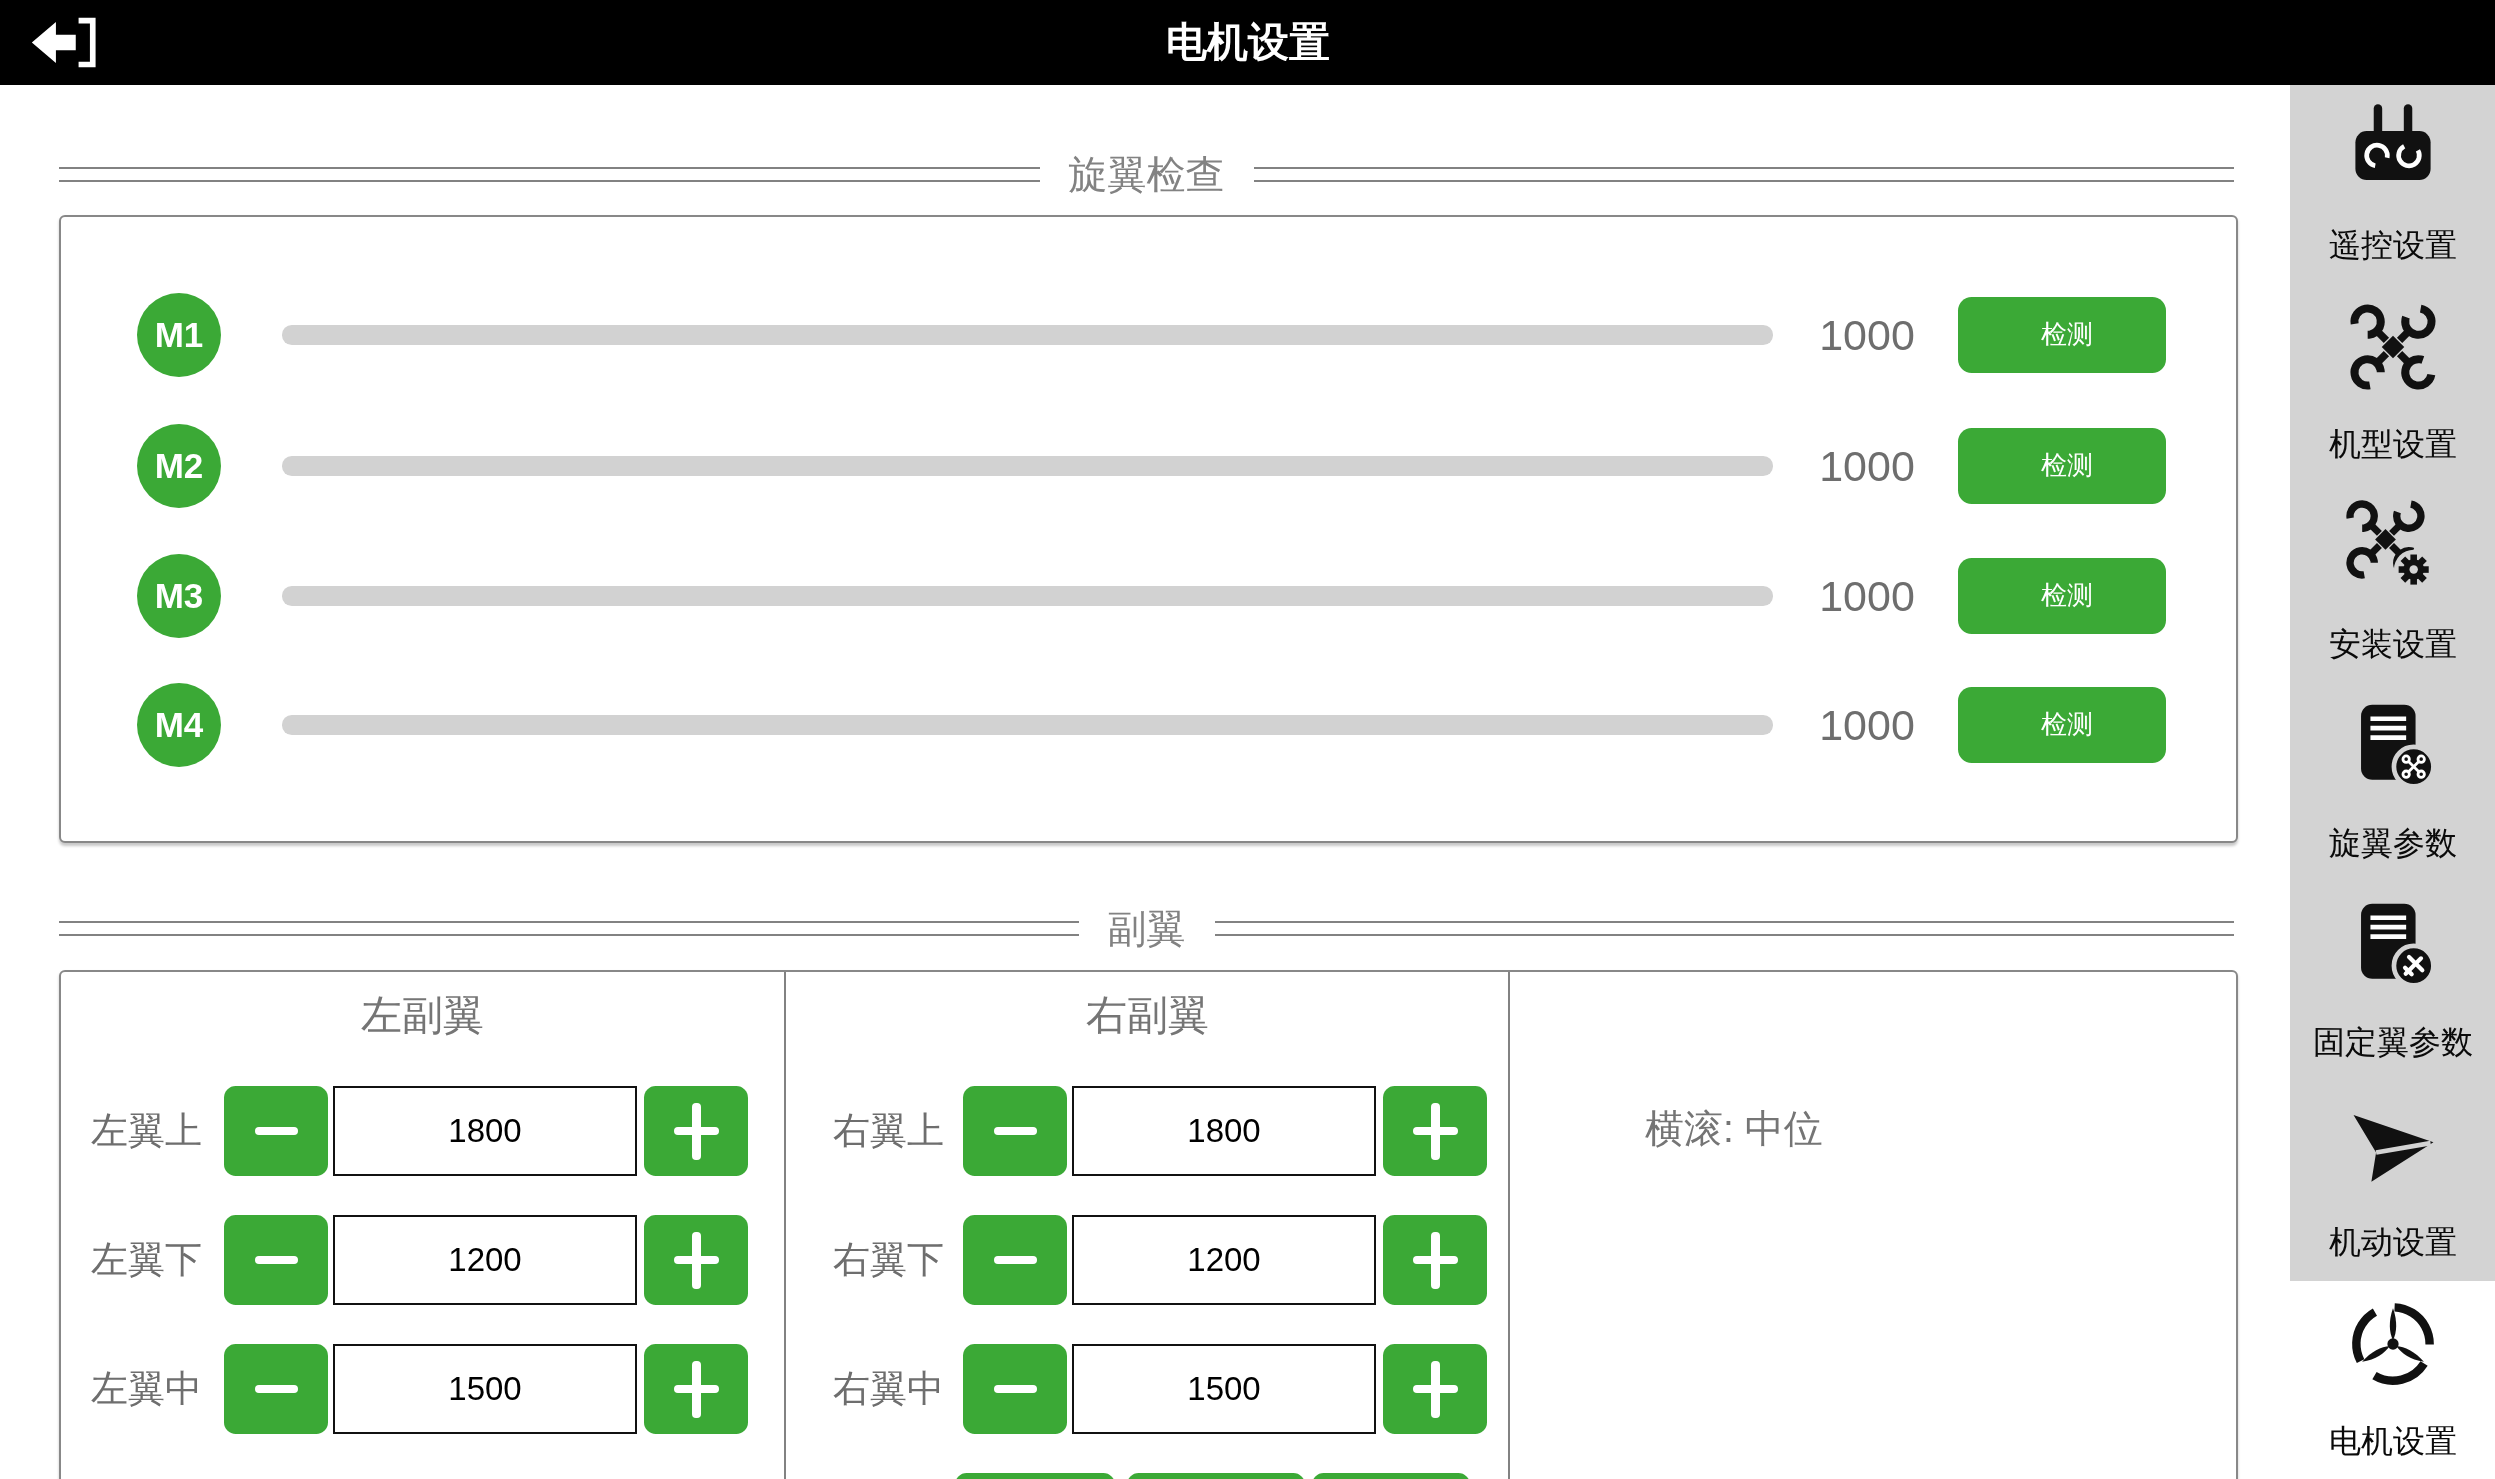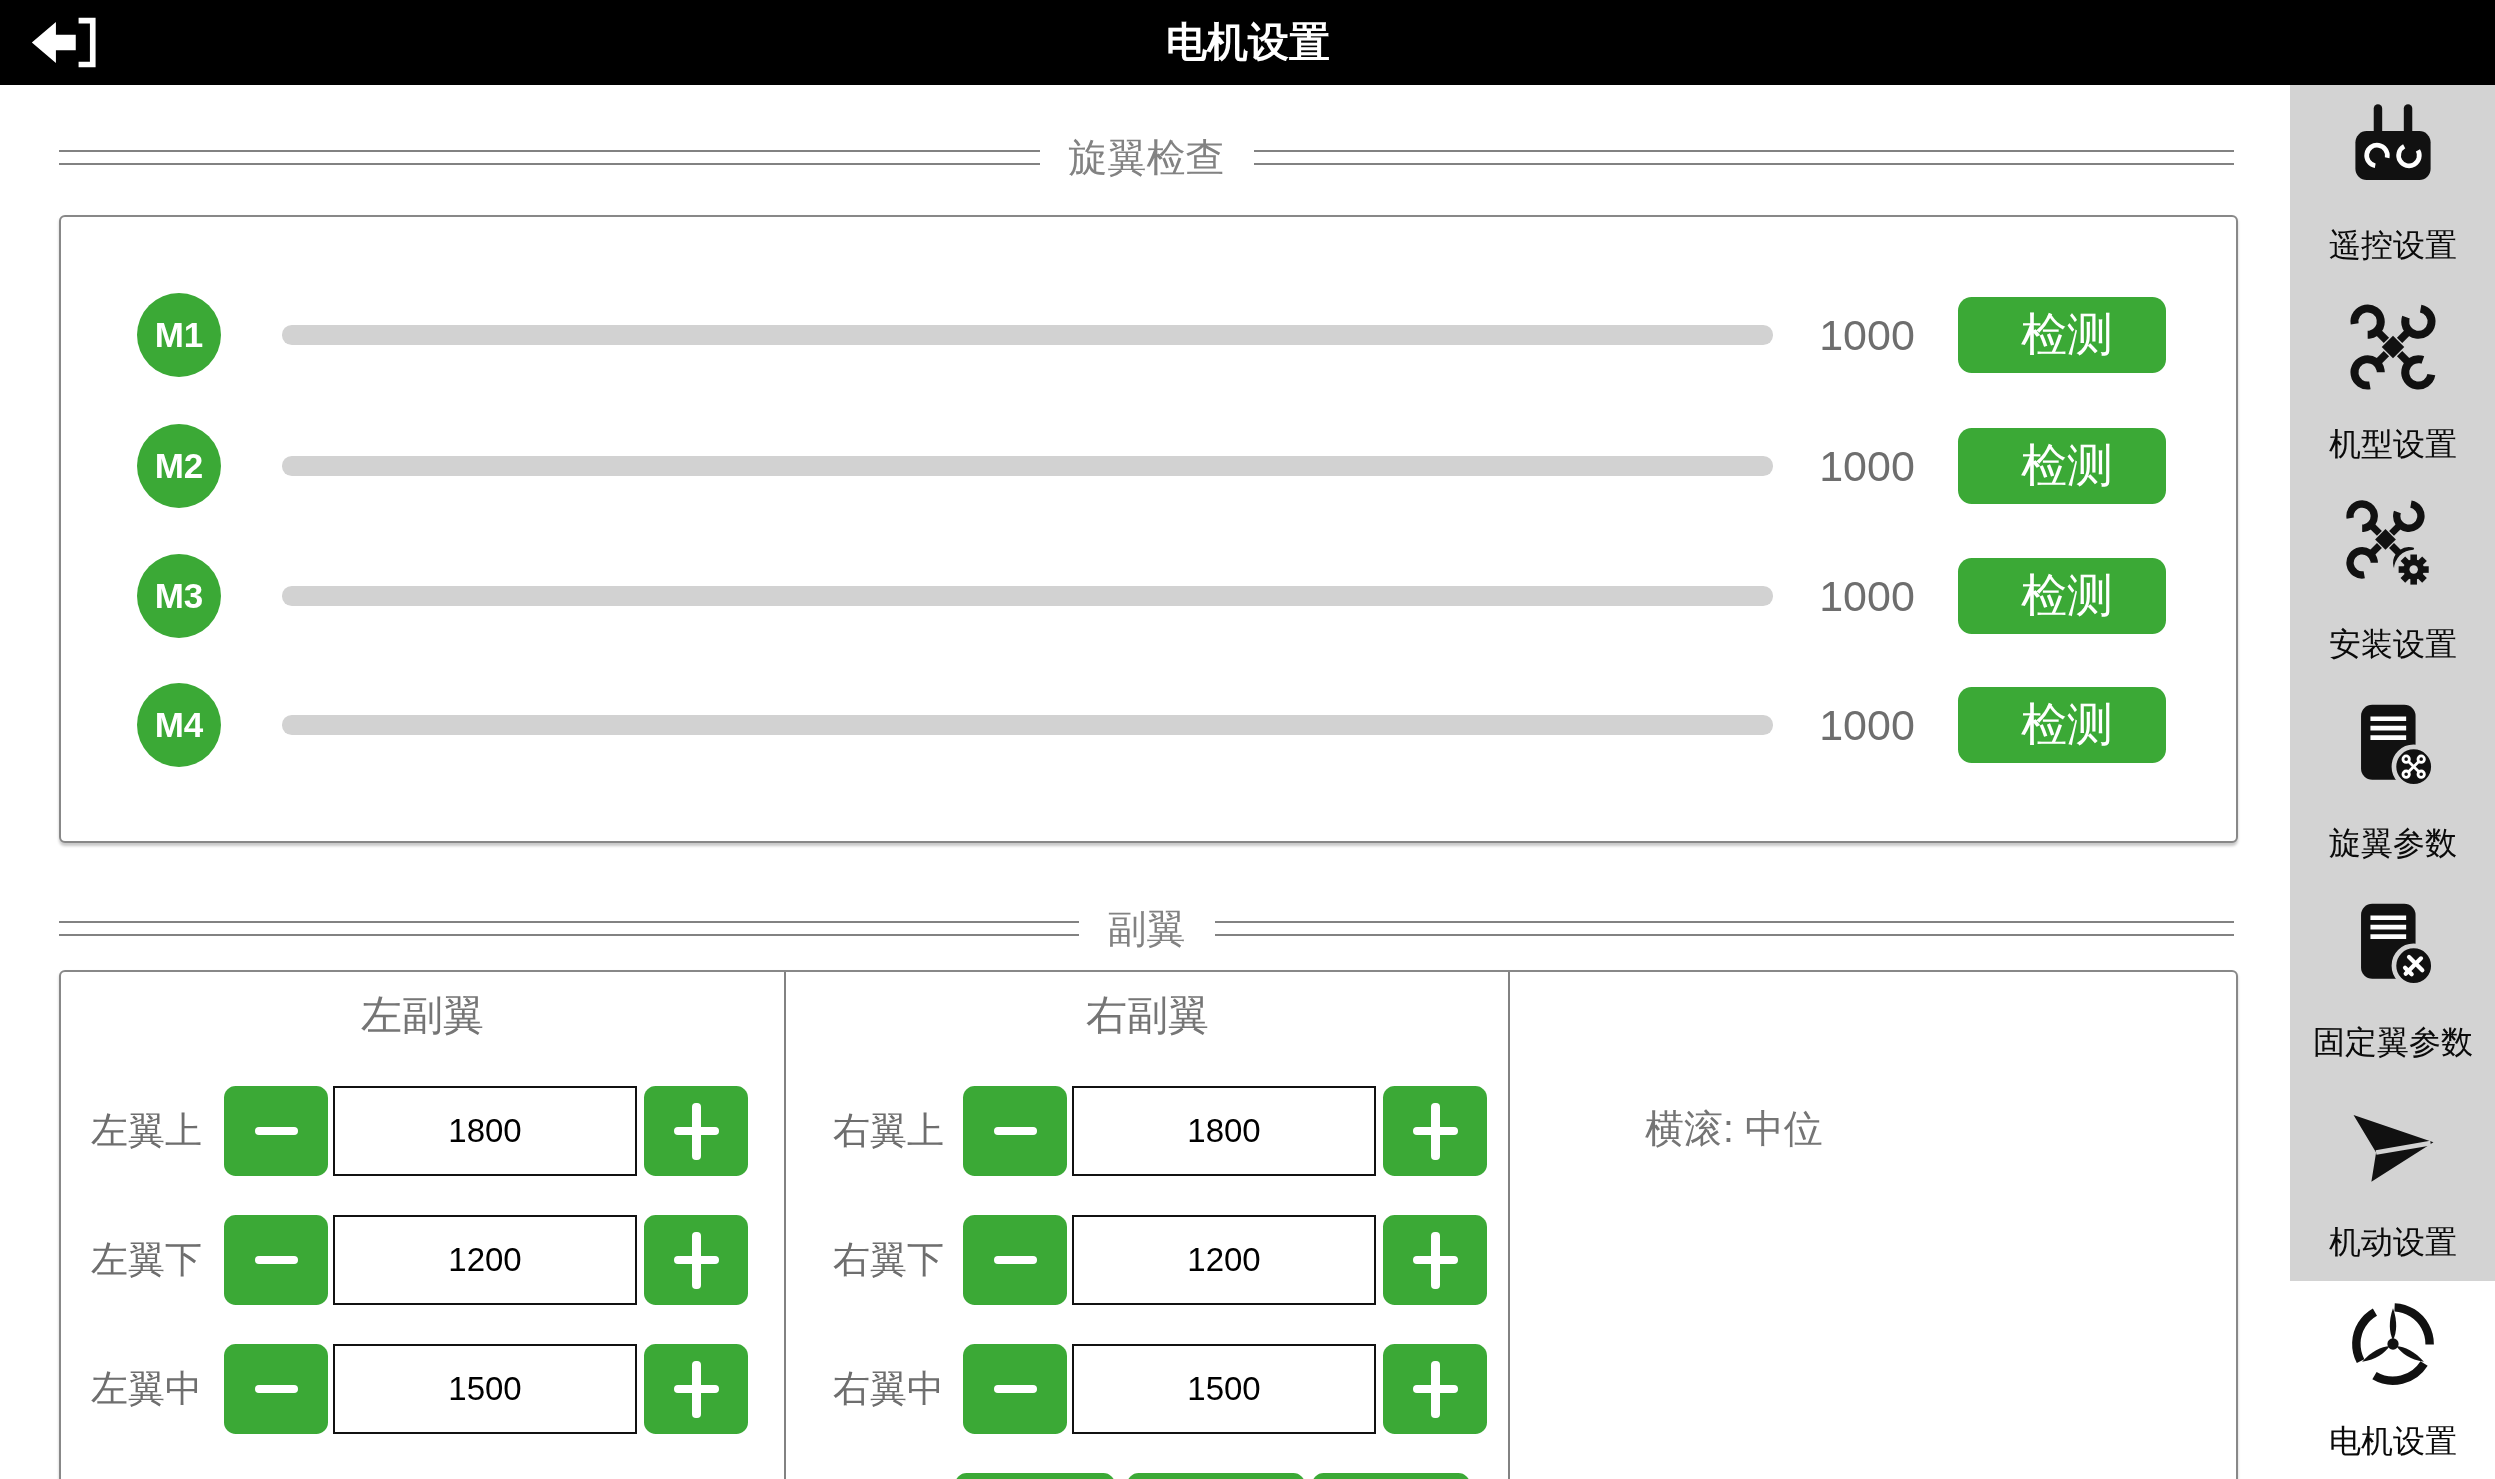--- a/index.html
+++ b/index.html
@@ -5,39 +5,39 @@
   html,body{margin:0;padding:0;background:#fff;}
   .screen{position:relative;width:2496px;height:1479px;background:#fff;overflow:hidden;
     font-family:"Liberation Sans","DejaVu Sans",sans-serif;}
   
   .topbar{position:absolute;left:0;top:0;width:2496px;height:85px;background:var(--topbar_bg,#000);}
   .topbar-title{position:absolute;left:0;top:0;width:100%;height:85px;line-height:85px;
     text-align:center;color:#fff;font-size:41px;font-weight:700;}
   .back-btn{position:absolute;left:29px;top:15.6px;width:68px;height:55px;background:none;border:none;padding:0;cursor:pointer;}
   
   .section-header{position:absolute;left:59px;width:2175px;height:43px;display:flex;align-items:center;gap:29px;}
-  .sh1{top:136px;} .sh2{top:907px;}
+  .sh1{top:153px;} .sh2{top:907px;}
   .dbl{flex:1;height:11.7px;border-top:2.9px solid var(--line_gray,#828282);border-bottom:2.9px solid var(--line_gray,#828282);}
   .section-title{color:var(--line_gray,#828282);font-size:39px;white-space:nowrap;}
   
   .panel{position:absolute;left:59px;width:2175px;background:#fff;border:2px solid #888;
     border-radius:6px;box-shadow:0 2.9px 2.9px rgba(0,0,0,.22);}
   .panel1{top:215px;height:624px;}
   .panel2{top:970px;height:566px;border-bottom-left-radius:0;border-bottom-right-radius:0;}
   
   .motor-row{position:absolute;left:0;width:100%;height:90px;}
   .m-badge{position:absolute;left:76px;top:2.9px;width:84px;height:84px;border-radius:50%;
     background:var(--green,#3BA936);color:#fff;font-size:35px;font-weight:700;
     display:flex;align-items:center;justify-content:center;}
   .m-slider{position:absolute;left:221px;top:35px;width:1491px;height:19.5px;border-radius:9.8px;
     background:var(--slider_gray,#D2D2D2);}
   .m-value{position:absolute;left:1718px;top:0;width:176px;height:90px;line-height:90px;
     text-align:center;color:#6e6e6e;font-size:43px;}
   .m-btn{position:absolute;left:1897px;top:6.8px;width:208px;height:76px;border:none;cursor:pointer;
-    background:var(--green,#3BA936);border-radius:13.7px;color:#fff;font-size:46px;padding-left:16px;}
+    background:var(--green,#3BA936);border-radius:13.7px;color:#fff;font-size:26px;padding-left:16px;}
   
   .vdiv{position:absolute;top:0;bottom:0;width:2px;background:var(--line_gray,#828282);}
   .panel-title{position:absolute;top:22.4px;height:43px;line-height:43px;text-align:center;
     color:#757575;font-size:41px;}
   .ail-row{position:absolute;left:0;width:100%;height:90px;}
   .row-label{position:absolute;top:0;height:90px;line-height:90px;text-align:right;
     color:#6e6e6e;font-size:37px;}
   .step-btn{position:absolute;top:0;width:104px;height:90px;border:none;cursor:pointer;
     background:var(--green,#3BA936);border-radius:11.7px;display:flex;align-items:center;justify-content:center;padding:0;}
   .minus-glyph{display:block;width:43px;height:8.8px;background:#fff;border-radius:3.9px;}

